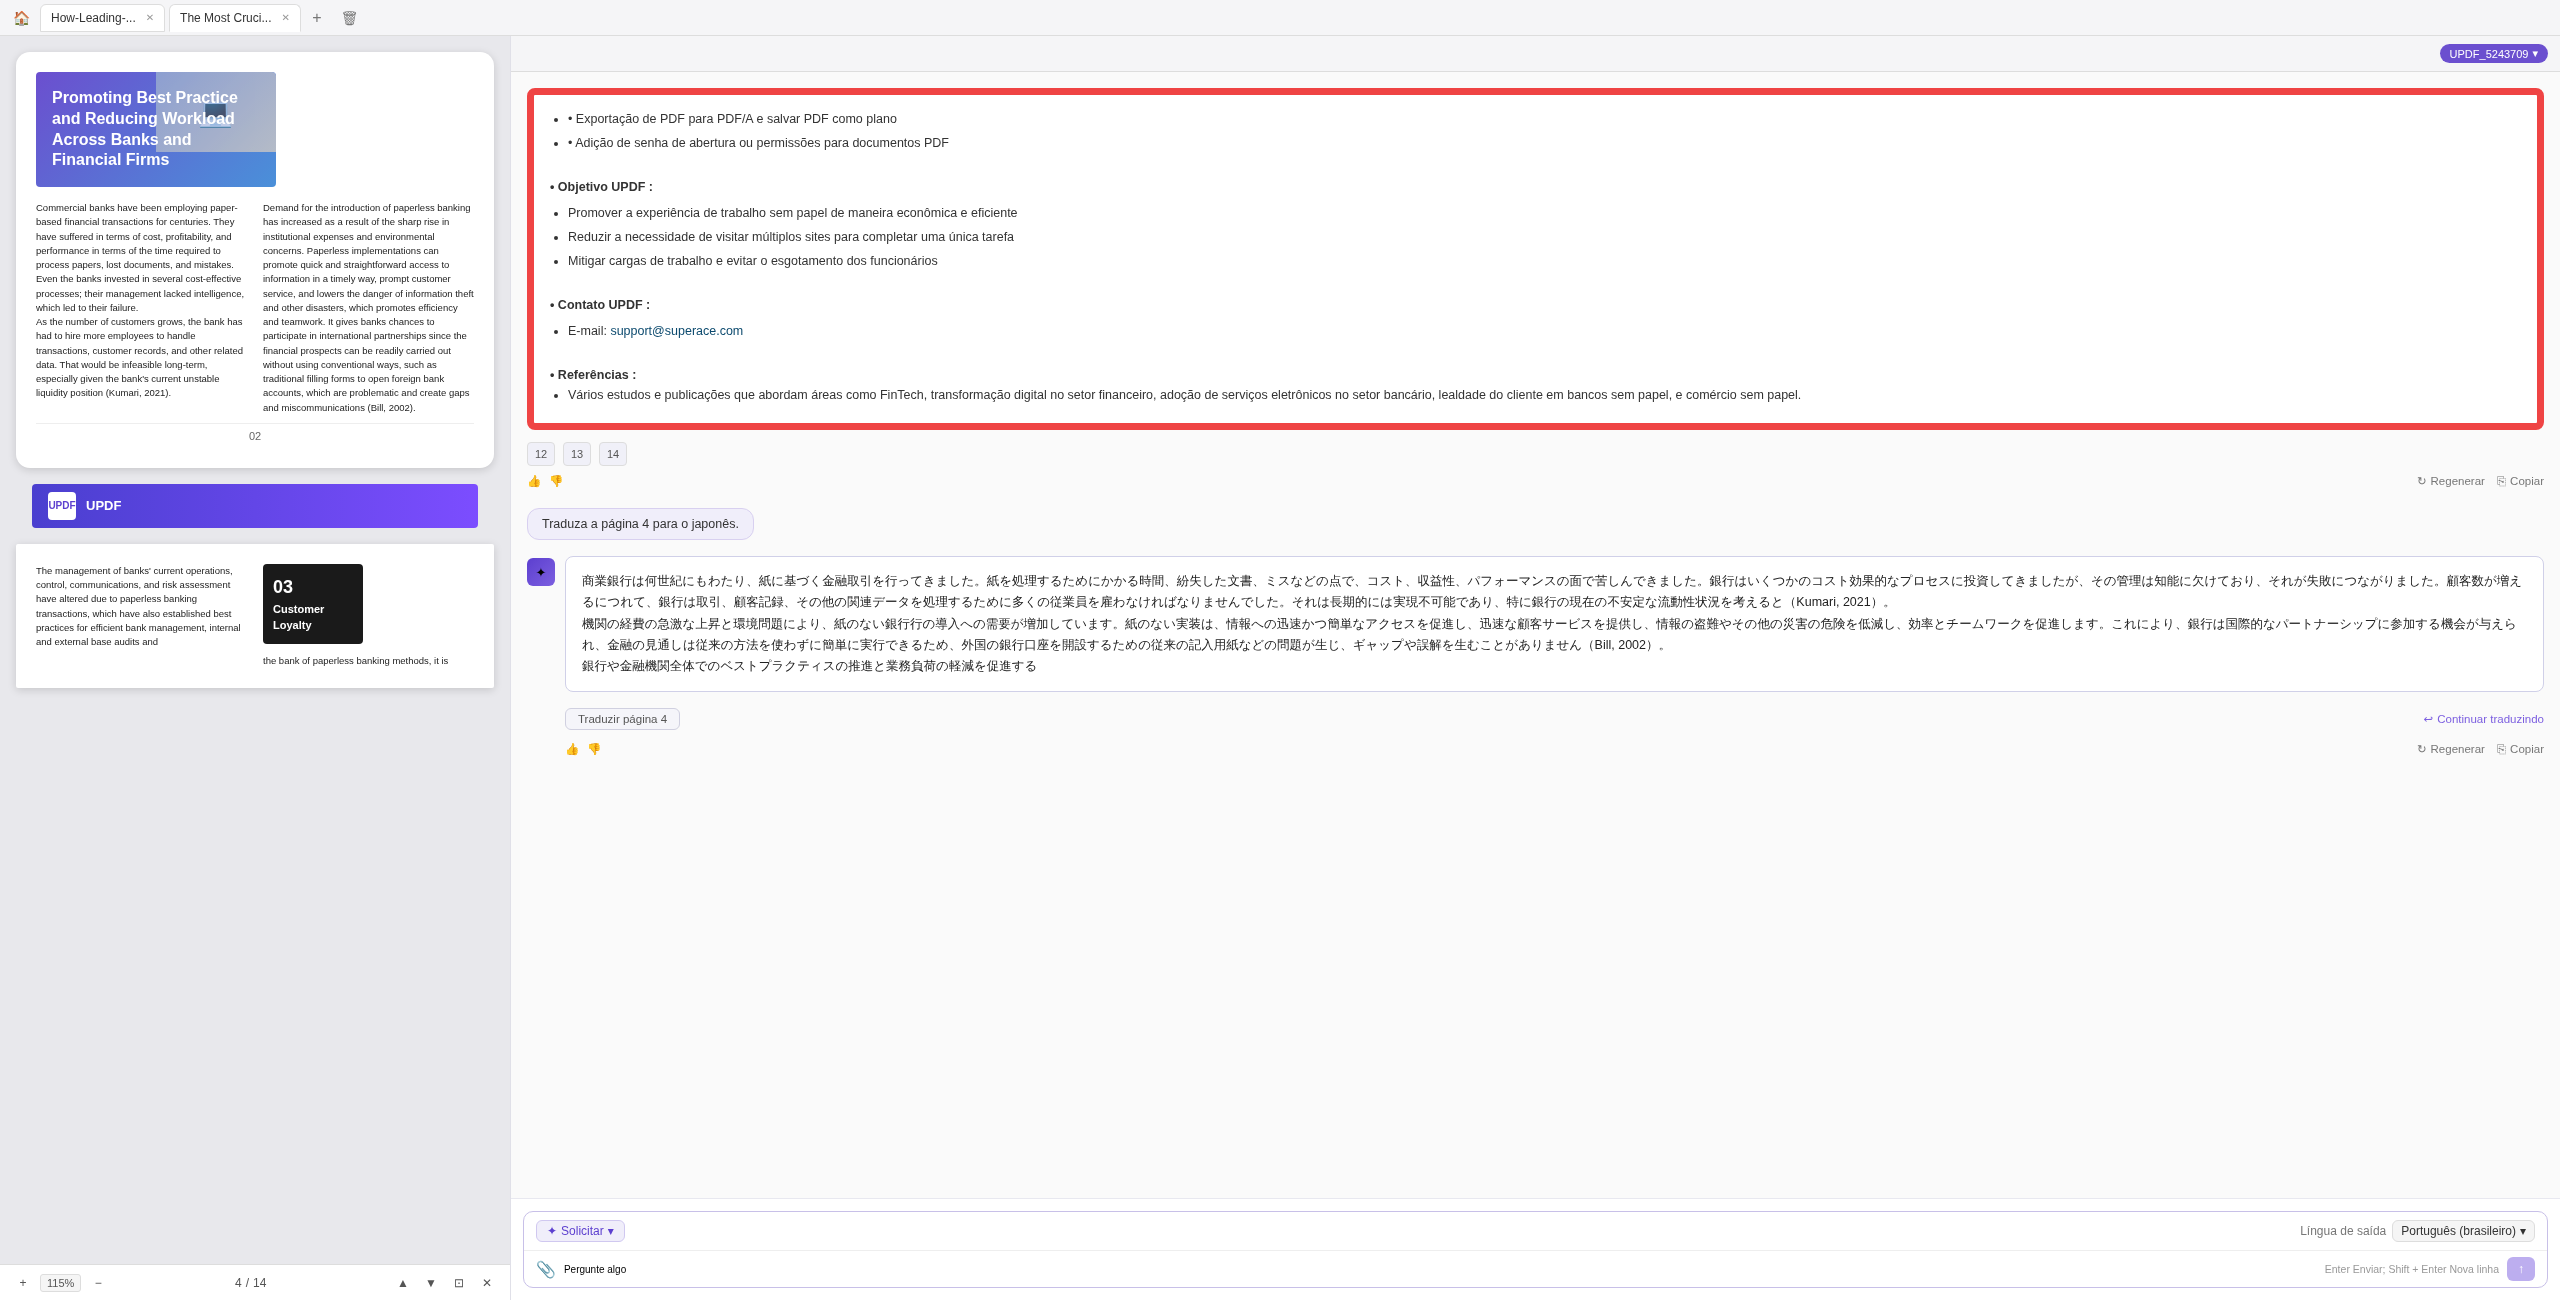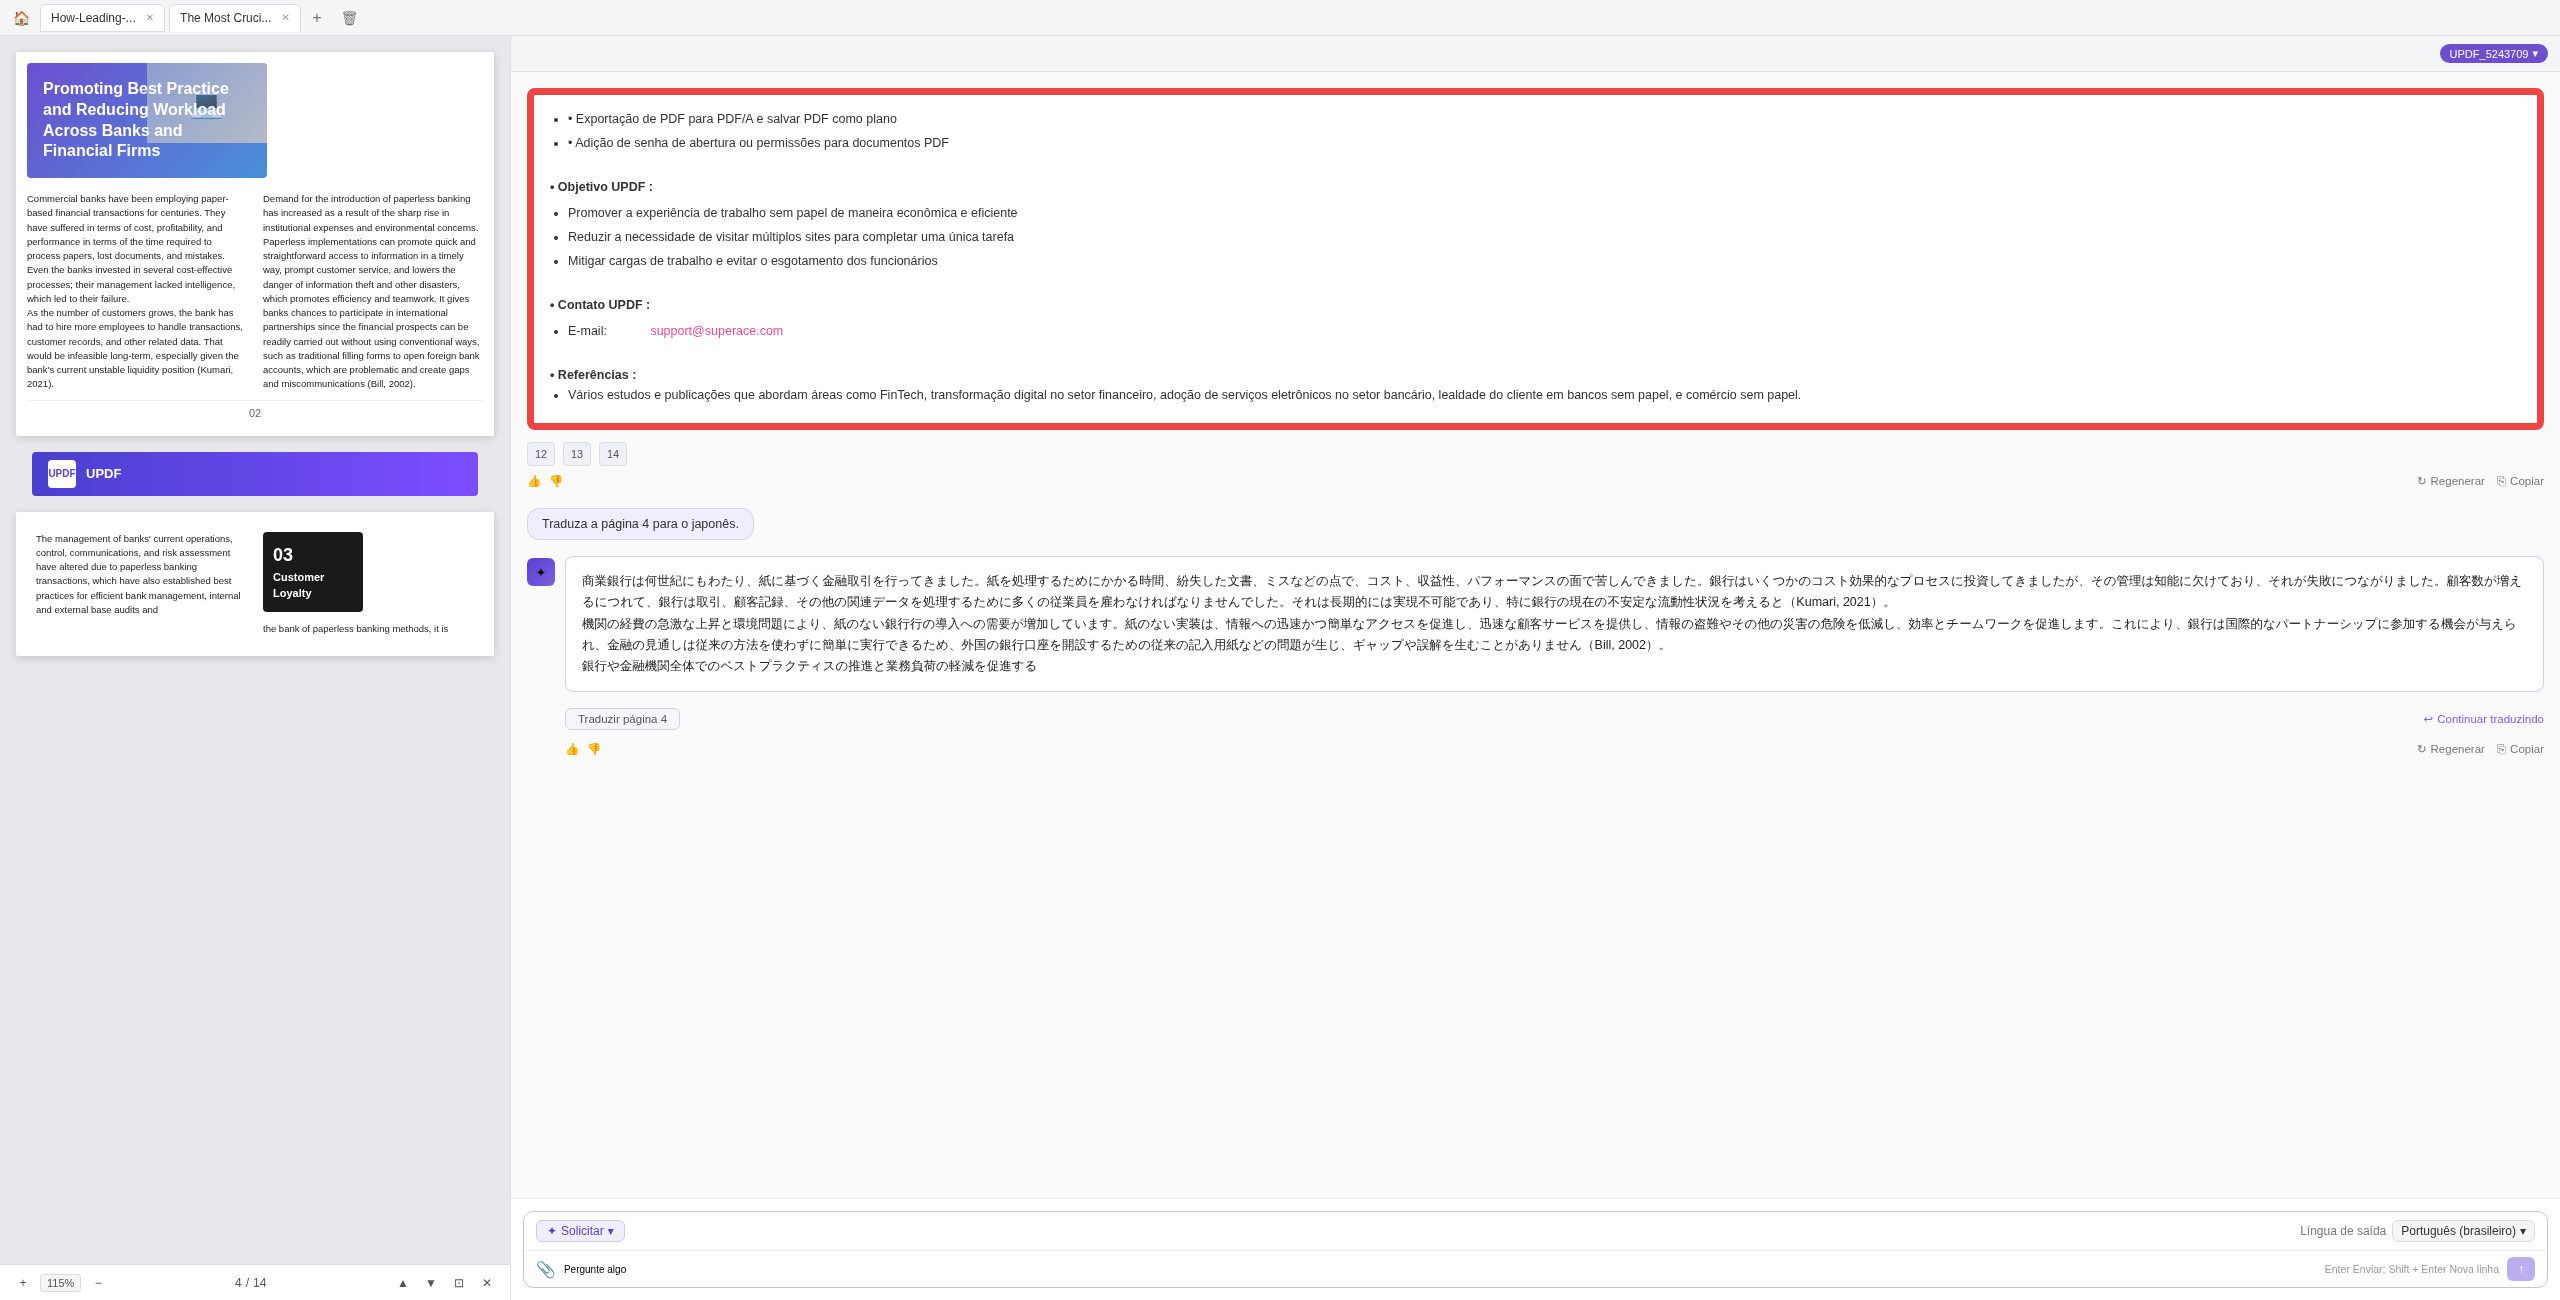--- a/index.html
+++ b/index.html
@@ -16,21 +16,21 @@
 
     
     .main { display: flex; flex: 1; overflow: hidden; }
 
     
     .pdf-viewer { width: 510px; min-width: 510px; background: #e8e8ec; display: flex; flex-direction: column; overflow: hidden; }
     .pdf-content { flex: 1; overflow-y: auto; padding: 16px; display: flex; flex-direction: column; gap: 16px; }
     .pdf-page { background: #fff; box-shadow: 0 2px 8px rgba(0,0,0,0.15); border-radius: 2px; }
 
     
-    .page2 { padding: 11px; }
+    .page2 { padding: 20px; border-radius: 14px; }
     .page2-header { display: flex; gap: 12px; margin-bottom: 14px; }
     .page2-hero { background: linear-gradient(135deg, #6b4fcf, #4a90d9); border-radius: 4px; padding: 16px; width: 240px; min-width: 240px; display: flex; flex-direction: column; justify-content: flex-end; position: relative; overflow: hidden; }
     .page2-hero-text { color: #fff; font-size: 16px; font-weight: 700; line-height: 1.3; z-index: 1; }
     .page2-hero-img { position: absolute; top: 0; right: 0; width: 120px; height: 80px; background: linear-gradient(135deg, #a0b8d0 0%, #e0d0c0 100%); border-radius: 0 4px 0 0; opacity: 0.7; }
     .page2-hero-img::after { content: '💻'; position: absolute; top: 50%; left: 50%; transform: translate(-50%,-50%); font-size: 28px; }
     .page2-cols { display: flex; gap: 16px; font-size: 9.5px; line-height: 1.5; color: #222; }
     .page2-col { flex: 1; }
     .page2-page-num { text-align: center; font-size: 11px; color: #666; padding: 6px 0; border-top: 1px solid #eee; margin-top: 8px; }
 
     
@@ -59,21 +59,21 @@
     .ai-user-badge { background: #6b4fcf; color: #fff; font-size: 11px; padding: 3px 10px; border-radius: 12px; cursor: pointer; display: flex; align-items: center; gap: 4px; }
 
     .ai-messages { flex: 1; overflow-y: auto; padding: 16px; display: flex; flex-direction: column; gap: 16px; background: #fafafa; }
 
     
     .msg-block { display: flex; flex-direction: column; gap: 4px; }
     .msg-content { background: #fff; border: 7px solid #ef4444; border-radius: 8px; padding: 14px 16px; font-size: 12.5px; line-height: 1.6; color: #333; }
     .msg-content ul { padding-left: 18px; }
     .msg-content li { margin-bottom: 4px; }
     .msg-content strong { font-weight: 700; }
-    .msg-content a { color: #ec4899; text-decoration: none; margin-left: 40px; }
+    .msg-content a { color: #0c4a6e; text-decoration: none; }
 
     .pagination-bar { display: flex; gap: 8px; margin-top: 8px; }
     .page-btn { background: #f0f0f8; border: 1px solid #ddd; border-radius: 4px; width: 28px; height: 24px; display: flex; align-items: center; justify-content: center; font-size: 11px; cursor: pointer; color: #555; }
 
     .msg-actions { display: flex; align-items: center; justify-content: space-between; padding: 4px 0; }
     .msg-actions-left { display: flex; gap: 8px; }
     .msg-actions-right { display: flex; gap: 12px; }
     .action-btn { display: flex; align-items: center; gap: 4px; font-size: 11.5px; color: #777; cursor: pointer; }
 
     

